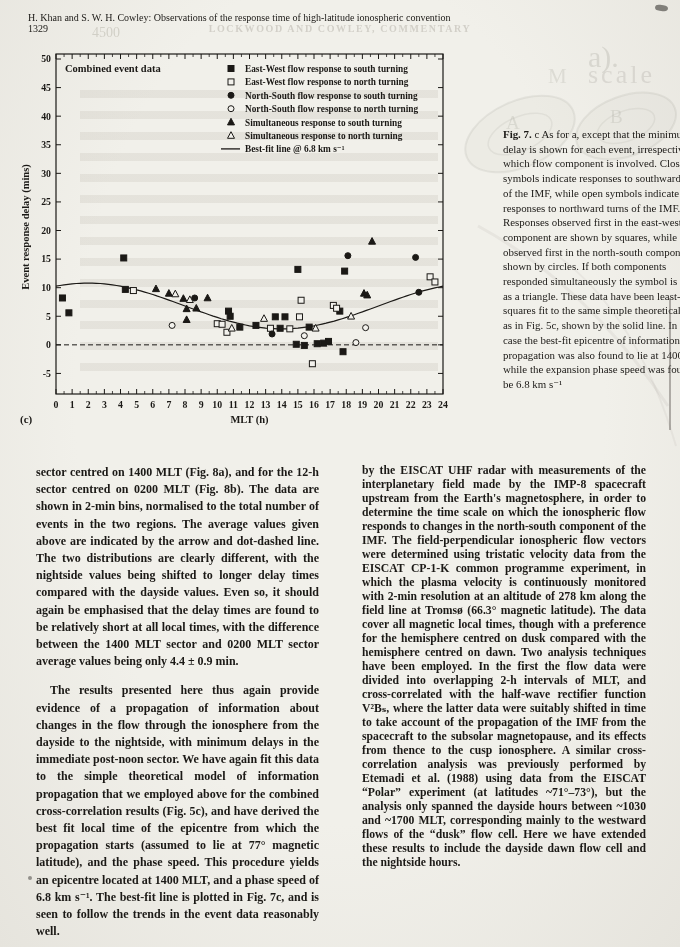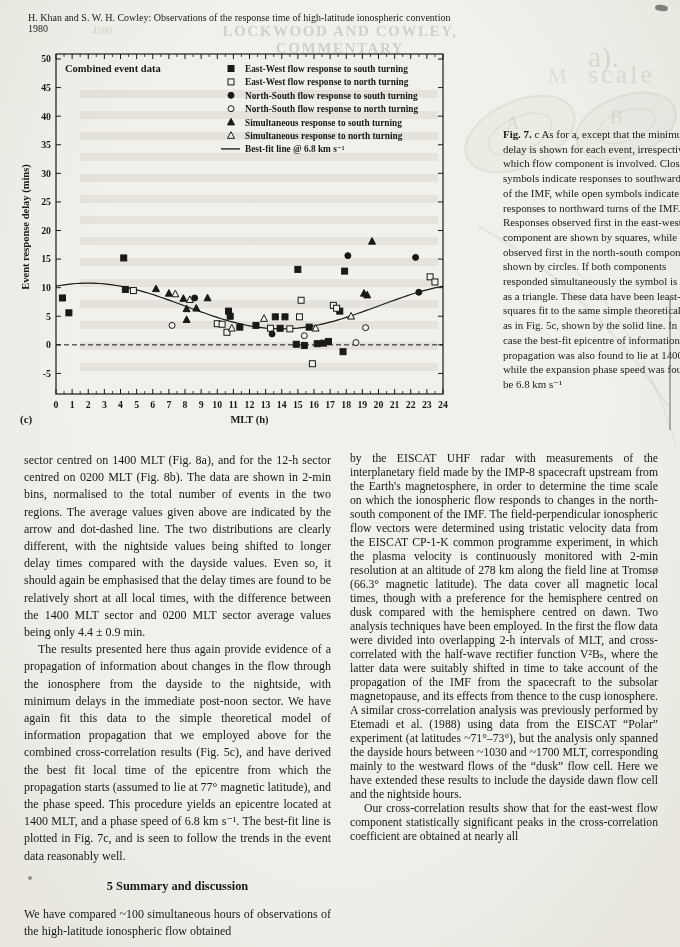--- a/index.html
+++ b/index.html
@@ -2,58 +2,58 @@
 <html lang="en"><head>
 <meta charset="utf-8">
 <style>
   html,body{margin:0;padding:0;}
   .page{position:relative;width:680px;height:947px;overflow:hidden;
     background:radial-gradient(ellipse at 50% 42%, #f1f0ea 55%, #e6e4dd 100%);
     color:#1b1916;font-family:"Liberation Serif","DejaVu Serif",serif;}
   .running-head{position:absolute;top:12px;left:28px;right:22px;display:flex;
     justify-content:space-between;font-size:10px;flex-direction:column;}
   .ghost-header{position:absolute;top:23px;left:170px;width:340px;text-align:center;
-    font-size:15px;letter-spacing:1.6px;font-weight:700;color:rgba(128,122,110,.28);}
-  .ghost-number{position:absolute;top:25px;left:92px;font-size:10px;color:rgba(128,122,110,.26);}
+    font-size:10px;letter-spacing:1.6px;font-weight:700;color:rgba(128,122,110,.28);}
+  .ghost-number{position:absolute;top:25px;left:92px;font-size:14px;color:rgba(128,122,110,.26);}
   .ghost-fig{position:absolute;left:438px;top:26px;width:242px;height:430px;pointer-events:none;}
   .ghost-fig span{position:absolute;color:rgba(115,112,104,.15);}
   .gf-a{left:150px;top:14px;font-size:30px;color:rgba(118,114,106,.18)!important;}
   .gf-m{left:110px;top:38px;font-size:21px;}
   .gf-closed{left:150px;top:34px;font-size:26px;letter-spacing:3px;color:rgba(118,114,106,.17)!important;}
   .gf-A{left:68px;top:86px;font-size:19px;}
   .gf-B{left:172px;top:80px;font-size:19px;}
   .chart-wrap{position:absolute;left:18px;top:44px;width:440px;height:385px;}
   .ghost-stripes{position:absolute;left:62px;top:46px;width:358px;height:292px;
     background:repeating-linear-gradient(to bottom,rgba(128,118,102,.11) 0 8px,rgba(0,0,0,0) 8px 21px);}
   #fig-svg{position:absolute;left:0;top:0;}
   #fig-svg text{font-family:"Liberation Serif","DejaVu Serif",serif;}
   .caption{position:absolute;left:455px;top:127px;width:209px;font-size:10.9px;
     line-height:14.7px;margin-left:48px;}
   .col{position:absolute;top:452px;text-align:justify;}
-  .col p{margin:0;}
+  .col p{margin:12px;font-weight:bold;}
   .col-left{left:24px;width:307px;font-size:12px;line-height:17.2px;}
   .col-right{left:350px;width:308px;font-size:11.7px;line-height:14px;}
   p.indent{text-indent:14px;}
   .col h2{font-size:12.4px;font-weight:700;margin:13px 0 11px 0;text-align:center;}
   .speck-tr{position:absolute;top:5px;left:655px;width:13px;height:6px;border-radius:45%/60%;
     background:rgba(42,40,36,.55);transform:rotate(7deg);}
   .edge-line{position:absolute;left:669px;top:298px;width:2px;height:132px;background:rgba(95,92,86,.45);}
   .speck-bl{position:absolute;left:28px;top:876px;width:4px;height:4px;border-radius:50%;background:rgba(60,58,54,.5);}
 </style>
 </head>
 <body>
 
 <div class="page">
 
   <div class="ghost-number">4500</div>
   <div class="ghost-header">LOCKWOOD AND COWLEY, COMMENTARY</div>
 
   <div class="running-head">
     <span>H. Khan and S. W. H. Cowley: Observations of the response time of high-latitude ionospheric convention</span>
-    <span>1980</span>
+    <span>1329</span>
   </div>
 
   <div class="ghost-fig">
     <svg width="242" height="430">
       <ellipse cx="82" cy="108" rx="58" ry="33" fill="rgba(120,116,106,0.04)" stroke="rgba(110,106,98,0.10)" stroke-width="2" transform="rotate(-24 82 108)"></ellipse>
       <ellipse cx="82" cy="108" rx="34" ry="17" fill="none" stroke="rgba(110,106,98,0.09)" stroke-width="1.5" transform="rotate(-24 82 108)"></ellipse>
       <ellipse cx="188" cy="100" rx="52" ry="30" fill="rgba(120,116,106,0.04)" stroke="rgba(110,106,98,0.10)" stroke-width="2" transform="rotate(-20 188 100)"></ellipse>
       <ellipse cx="188" cy="100" rx="30" ry="15" fill="none" stroke="rgba(110,106,98,0.09)" stroke-width="1.5" transform="rotate(-20 188 100)"></ellipse>
       <path d="M40 200 Q 150 260 230 380" fill="none" stroke="rgba(110,106,98,0.08)" stroke-width="3"></path>
       <path d="M120 230 Q 200 290 238 420" fill="none" stroke="rgba(110,106,98,0.07)" stroke-width="2"></path>
@@ -314,19 +314,18 @@
 
   <div class="col col-left">
     <p>sector centred on 1400 MLT (Fig. 8a), and for the 12-h sector centred on 0200 MLT (Fig. 8b). The data are shown in 2-min bins, normalised to the total number of events in the two regions. The average values given above are indicated by the arrow and dot-dashed line. The two distributions are clearly different, with the nightside values being shifted to longer delay times compared with the dayside values. Even so, it should again be emphasised that the delay times are found to be relatively short at all local times, with the difference between the 1400 MLT sector and 0200 MLT sector average values being only 4.4 ± 0.9 min.</p>
     <p class="indent">The results presented here thus again provide evidence of a propagation of information about changes in the flow through the ionosphere from the dayside to the nightside, with minimum delays in the immediate post-noon sector. We have again fit this data to the simple theoretical model of information propagation that we employed above for the combined cross-correlation results (Fig. 5c), and have derived the best fit local time of the epicentre from which the propagation starts (assumed to lie at 77° magnetic latitude), and the phase speed. This procedure yields an epicentre located at 1400 MLT, and a phase speed of 6.8 km s⁻¹. The best-fit line is plotted in Fig. 7c, and is seen to follow the trends in the event data reasonably well.</p>
     <h2>5 Summary and discussion</h2>
     <p>We have compared ~100 simultaneous hours of observations of the high-latitude ionospheric flow obtained</p>
   </div>
 
   <div class="col col-right">
     <p>by the EISCAT UHF radar with measurements of the interplanetary field made by the IMP-8 spacecraft upstream from the Earth's magnetosphere, in order to determine the time scale on which the ionospheric flow responds to changes in the north-south component of the IMF. The field-perpendicular ionospheric flow vectors were determined using tristatic velocity data from the EISCAT CP-1-K common programme experiment, in which the plasma velocity is continuously monitored with 2-min resolution at an altitude of 278 km along the field line at Tromsø (66.3° magnetic latitude). The data cover all magnetic local times, though with a preference for the hemisphere centred on dusk compared with the hemisphere centred on dawn. Two analysis techniques have been employed. In the first the flow data were divided into overlapping 2-h intervals of MLT, and cross-correlated with the half-wave rectifier function V²Bₛ, where the latter data were suitably shifted in time to take account of the propagation of the IMF from the spacecraft to the subsolar magnetopause, and its effects from thence to the cusp ionosphere. A similar cross-correlation analysis was previously performed by Etemadi et al. (1988) using data from the EISCAT “Polar” experiment (at latitudes ~71°–73°), but the analysis only spanned the dayside hours between ~1030 and ~1700 MLT, corresponding mainly to the westward flows of the “dusk” flow cell. Here we have extended these results to include the dayside dawn flow cell and the nightside hours.</p>
-    <p class="indent">Our cross-correlation results show that for the east-west flow component statistically significant peaks in the cross-correlation coefficient are obtained at nearly all</p>
   </div>
 
   <div class="speck-tr"></div>
   <div class="edge-line"></div>
   <div class="speck-bl"></div>
 </div>
 
 </body></html>

